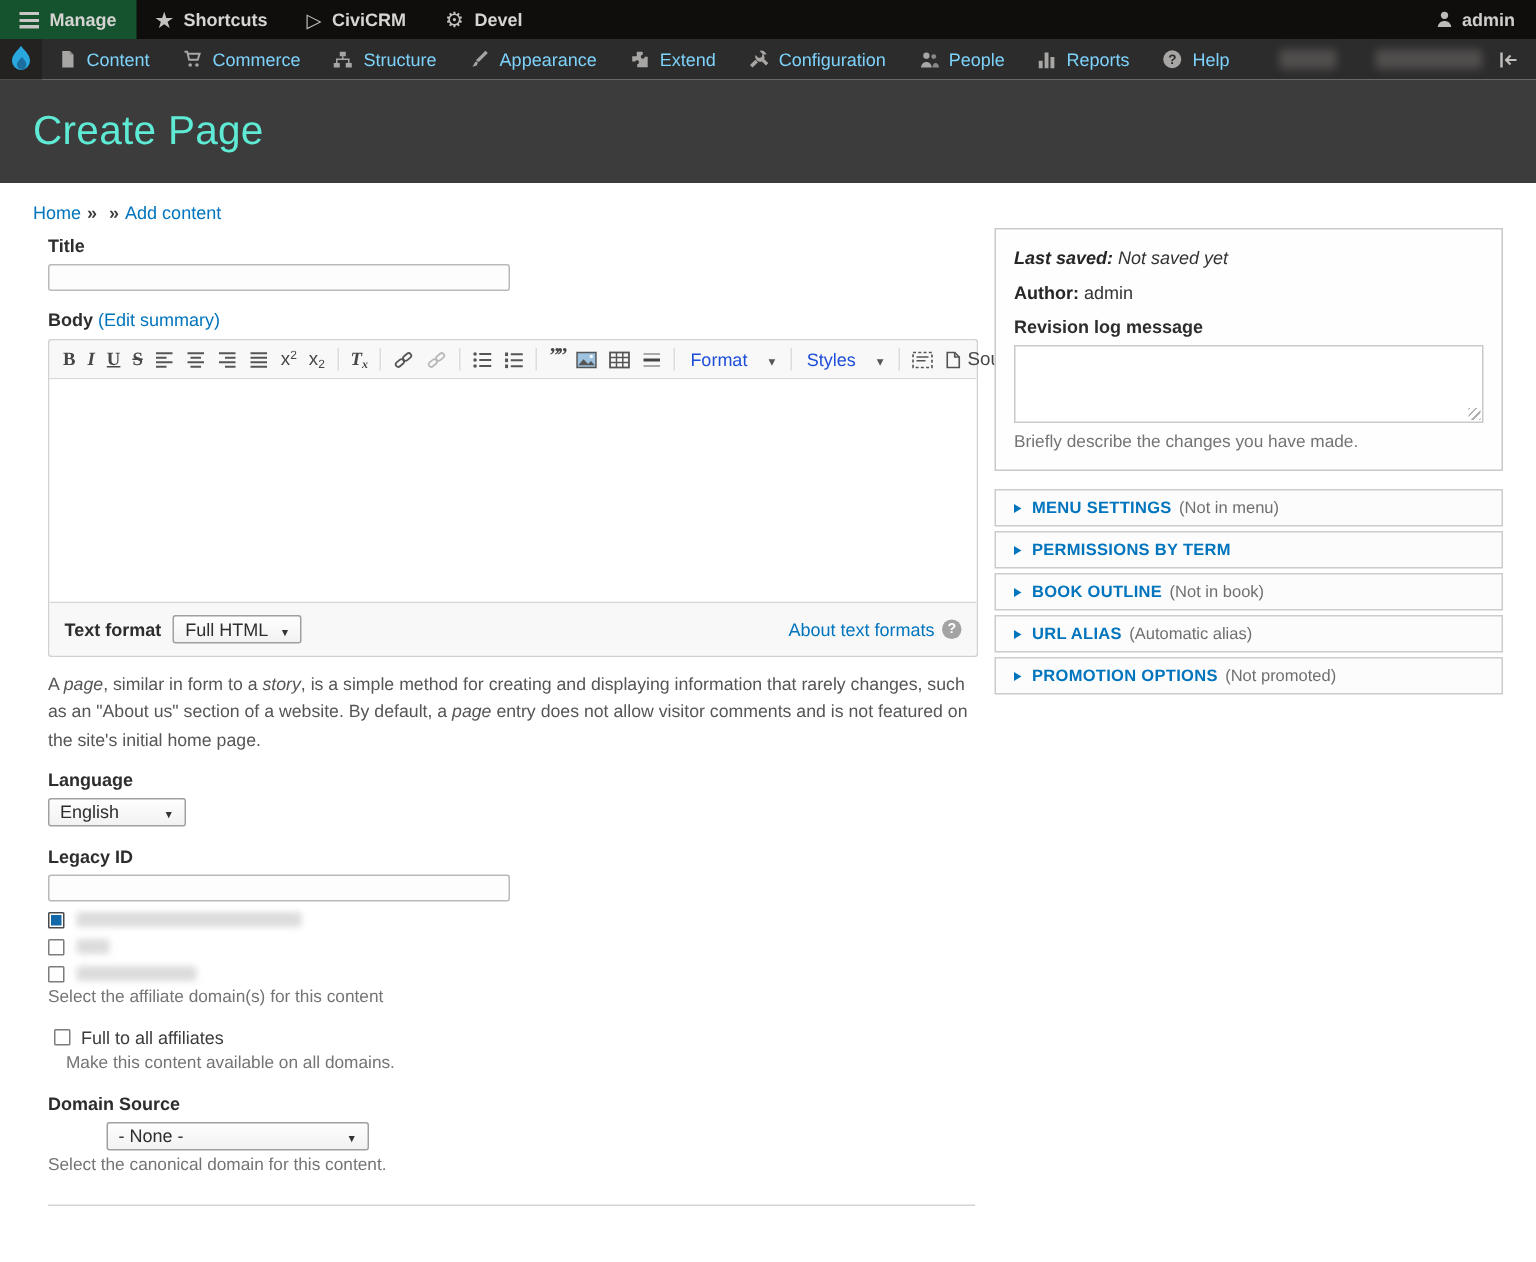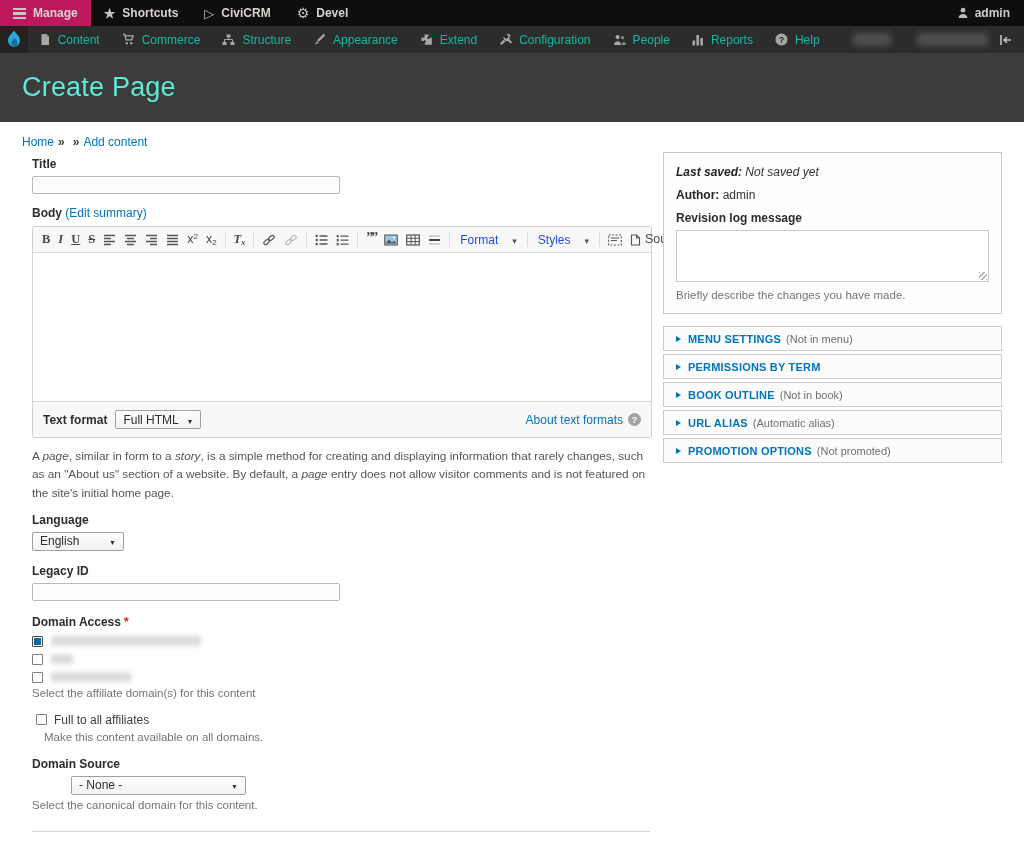--- a/index.html
+++ b/index.html
@@ -3,33 +3,33 @@
 <meta charset="utf-8">
 <style>
   * { margin:0; padding:0; box-sizing:border-box; }
   html,body { background:#fff; }
   body { font-family:"Liberation Sans", sans-serif; width:1024px; }
   .page { position:relative; width:1024px; height:841px; background:#fff; overflow:hidden; }
 
   
   .topbar { position:absolute; left:0; top:0; width:1024px; height:26px; background:#100e0d; display:flex; align-items:stretch; }
   .topbar .tab { display:flex; align-items:center; padding:0 13px; color:#d6d4d2; font-size:12px; font-weight:bold; cursor:pointer; }
-  .topbar .tab.active { background:#be185d; }
+  .topbar .tab.active { background:#14532d; }
   .topbar .tico { margin-right:7px; color:#c3c1bf; display:inline-flex; align-items:center; }
   .icon-menu { width:13px; height:11px; background:repeating-linear-gradient(#c9c7c5 0 2px, transparent 2px 4.5px); }
   .icon-star::before { content:"★"; font-size:13px; line-height:1; }
   .icon-civi::before { content:"▷"; font-size:13px; line-height:1; font-weight:normal; }
   .icon-gear::before { content:"⚙"; font-size:14px; line-height:1; font-weight:normal; }
   .topbar .user { margin-left:auto; display:flex; align-items:center; padding:0 14px; color:#cfcdcb; font-size:12px; font-weight:bold; cursor:pointer; }
   .topbar .user svg { margin-right:6px; }
 
   
   .menubar { position:absolute; left:0; top:26px; width:1024px; height:27px; background:#2d2c2c; display:flex; align-items:center; }
   .logo-tile { width:42px; height:27px; background:#232221; display:flex; align-items:center; justify-content:center; }
-  .mitem { display:flex; align-items:center; padding:0 11px; height:27px; color:#14b8a6; font-size:12px; cursor:pointer; }
+  .mitem { display:flex; align-items:center; padding:0 11px; height:27px; color:#7dd3fc; font-size:12px; cursor:pointer; }
   .mitem svg { margin-right:7px; flex:none; }
   .tb-blur { height:13px; border-radius:3px; background:#514f4e; filter:blur(3px); cursor:pointer; }
   .collapse { margin-left:auto; padding:0 11px; display:flex; align-items:center; cursor:pointer; }
 
   
   .pageheader { position:absolute; left:0; top:53px; width:1024px; height:69px; background:#3d3c3c; display:flex; align-items:center; }
   .pageheader h1 { margin-left:22px; font-size:27px; font-weight:300; color:#5eead4; letter-spacing:.2px; }
 
   
   .breadcrumb { position:absolute; left:22px; top:135px; font-size:12px; color:#444; }
@@ -367,23 +367,20 @@
 
     <div class="flabel" style="margin-top:11px;">Language</div>
     <span class="select" style="width:92px; margin-top:5px;">
       <span>English</span>
         <span class="sarrow"></span>
     </span>
 
     <div class="flabel" style="margin-top:13px;">Legacy ID</div>
     <input class="txtinput" type="text" style="">
 
-    <div class="flabel" style="margin-top:14px;">
-      <span>Domain Access</span><span class="req">*</span>
-    </div>
     <div class="cbrow">
       <span class="cb checked">
           <i></i>
         </span>
       <span class="blurbar" style="width:150px;"></span>
     </div>
     <div class="cbrow">
       <span class="cb"></span>
       <span class="blurbar" style="width:22px;"></span>
     </div>

